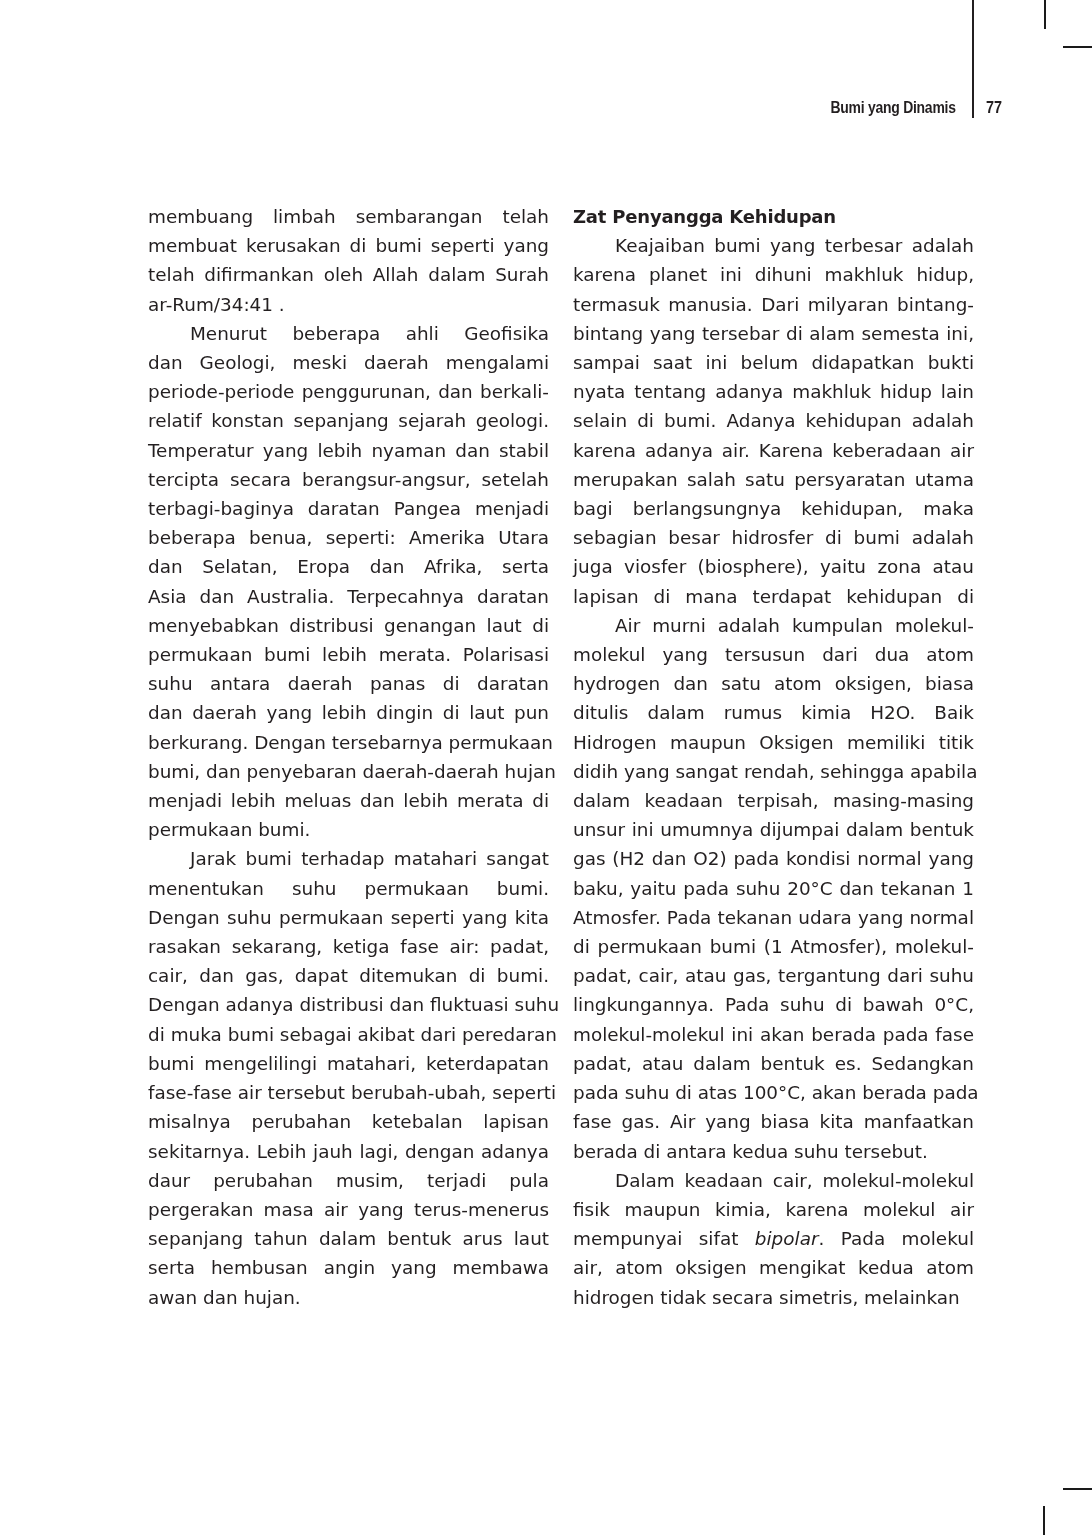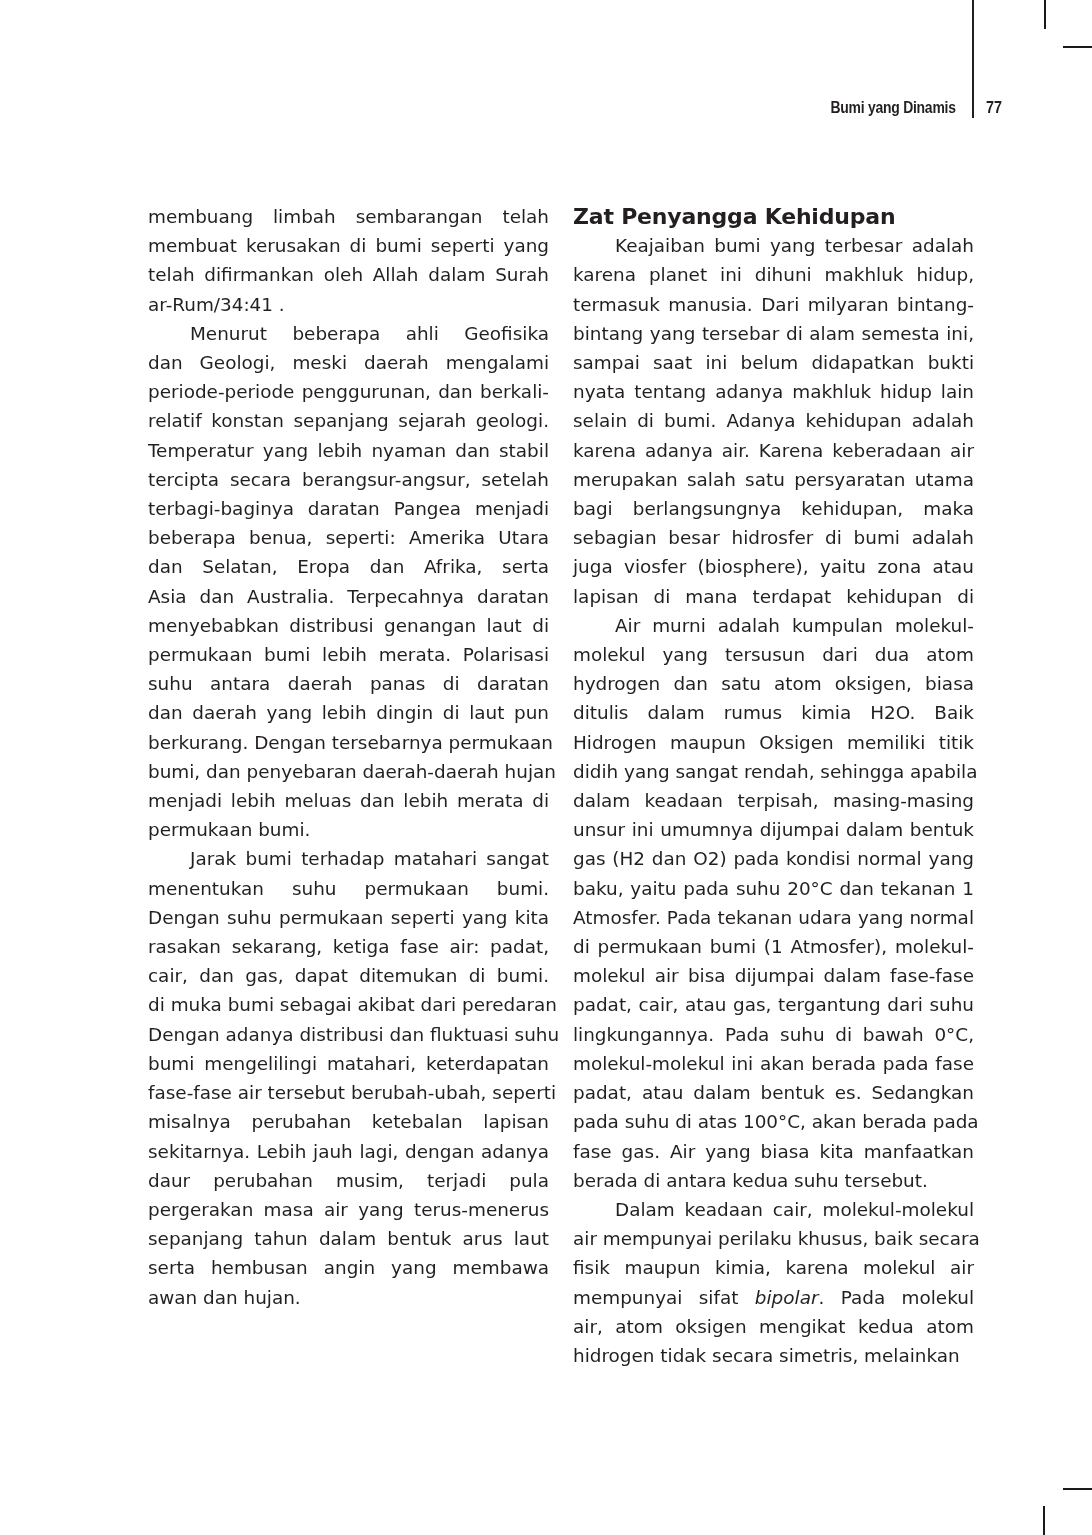--- a/index.html
+++ b/index.html
@@ -8,21 +8,21 @@
   .crop { position:absolute; background:#1a1a1a; }
   .header { position:absolute; top:96px; left:0; width:1092px; height:30px; }
   .running-title { position:absolute; right:136px; top:2px; font-family:"Liberation Sans", sans-serif;
          font-size:17px; font-weight:bold; letter-spacing:-0.3px; transform:scaleX(0.82); transform-origin:right center; color:#231f20; }
   .header-rule { position:absolute; left:972px; top:-96px; width:2px; height:118px; background:#231f20; }
   .page-num { position:absolute; left:986px; top:2px; font-family:"Liberation Sans", sans-serif; font-size:17px; font-weight:bold; transform:scaleX(0.85); transform-origin:left center; }
   .col { position:absolute; top:202px; width:401px; font-size:18.4px; line-height:29.2px; text-align:justify; }
   .col p { margin:0; }
   .col-left { left:148px; }
   .col-right { left:573px; }
-  .section-heading { font-family:"DejaVu Sans", sans-serif; font-weight:bold; font-size:22px; line-height:29.2px; margin:0; letter-spacing:-0.2px; }
+  .section-heading { font-family:"DejaVu Sans", sans-serif; font-weight:bold; font-size:18px; line-height:29.2px; margin:0; letter-spacing:-0.2px; }
   .line { display:block; text-align:justify; text-align-last:justify; white-space:nowrap; }
   .line.last { text-align-last:left; }
 </style>
 </head>
 <body>
 
 <div class="crop" style="left:1044px;top:0;width:2px;height:29px;"></div>
 <div class="crop" style="left:1063px;top:46px;width:29px;height:2px;"></div>
 <div class="crop" style="left:1063px;top:1488px;width:29px;height:2px;"></div>
 <div class="crop" style="left:1043px;top:1506px;width:2px;height:29px;"></div>
@@ -59,22 +59,22 @@
       <span class="line">bumi, dan penyebaran daerah-daerah hujan</span>
       <span class="line">menjadi lebih meluas dan lebih merata di</span>
       <span class="line last">permukaan bumi.</span>
     </p>
     <p>
       <span class="line" style="text-indent: 42px;">Jarak bumi terhadap matahari sangat</span>
       <span class="line">menentukan suhu permukaan bumi.</span>
       <span class="line">Dengan suhu permukaan seperti yang kita</span>
       <span class="line">rasakan sekarang, ketiga fase air: padat,</span>
       <span class="line">cair, dan gas, dapat ditemukan di bumi.</span>
+      <span class="line">Dengan adanya distribusi dan fluktuasi suhu</span>
       <span class="line">di muka bumi sebagai akibat dari peredaran</span>
-      <span class="line">Dengan adanya distribusi dan fluktuasi suhu</span>
       <span class="line">bumi mengelilingi matahari, keterdapatan</span>
       <span class="line">fase-fase air tersebut berubah-ubah, seperti</span>
       <span class="line">misalnya perubahan ketebalan lapisan</span>
       <span class="line">sekitarnya. Lebih jauh lagi, dengan adanya</span>
       <span class="line">daur perubahan musim, terjadi pula</span>
       <span class="line">pergerakan masa air yang terus-menerus</span>
       <span class="line">sepanjang tahun dalam bentuk arus laut</span>
       <span class="line">serta hembusan angin yang membawa</span>
       <span class="line last">awan dan hujan.</span>
     </p>
@@ -103,30 +103,28 @@
       <span class="line">hydrogen dan satu atom oksigen, biasa</span>
       <span class="line">ditulis dalam rumus kimia H2O. Baik</span>
       <span class="line">Hidrogen maupun Oksigen memiliki titik</span>
       <span class="line">didih yang sangat rendah, sehingga apabila</span>
       <span class="line">dalam keadaan terpisah, masing-masing</span>
       <span class="line">unsur ini umumnya dijumpai dalam bentuk</span>
       <span class="line">gas (H2 dan O2) pada kondisi normal yang</span>
       <span class="line">baku, yaitu pada suhu 20°C dan tekanan 1</span>
       <span class="line">Atmosfer. Pada tekanan udara yang normal</span>
       <span class="line">di permukaan bumi (1 Atmosfer), molekul-</span>
-      <span class="line">molekul air bisa dijumpai dalam fase-fase</span>
       <span class="line">padat, cair, atau gas, tergantung dari suhu</span>
       <span class="line">lingkungannya. Pada suhu di bawah 0°C,</span>
       <span class="line">molekul-molekul ini akan berada pada fase</span>
       <span class="line">padat, atau dalam bentuk es. Sedangkan</span>
       <span class="line">pada suhu di atas 100°C, akan berada pada</span>
       <span class="line">fase gas. Air yang biasa kita manfaatkan</span>
       <span class="line last">berada di antara kedua suhu tersebut.</span>
     </p>
     <p>
       <span class="line" style="text-indent: 42px;">Dalam keadaan cair, molekul-molekul</span>
-      <span class="line">air mempunyai perilaku khusus, baik secara</span>
       <span class="line">fisik maupun kimia, karena molekul air</span>
       <span class="line">mempunyai sifat <em>bipolar</em>. Pada molekul</span>
       <span class="line">air, atom oksigen mengikat kedua atom</span>
       <span class="line last">hidrogen tidak secara simetris, melainkan</span>
     </p>
   </div>
 
 </body></html>

